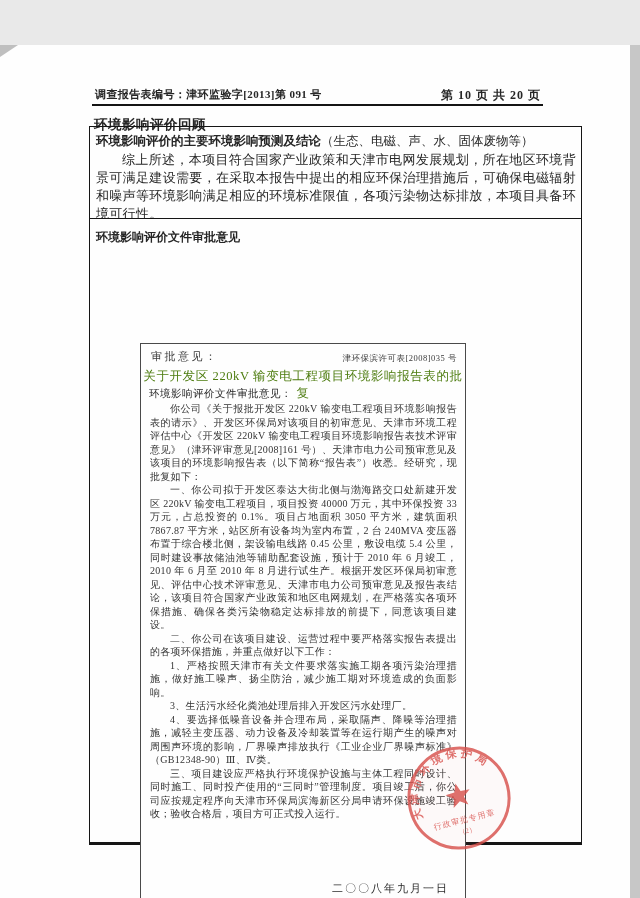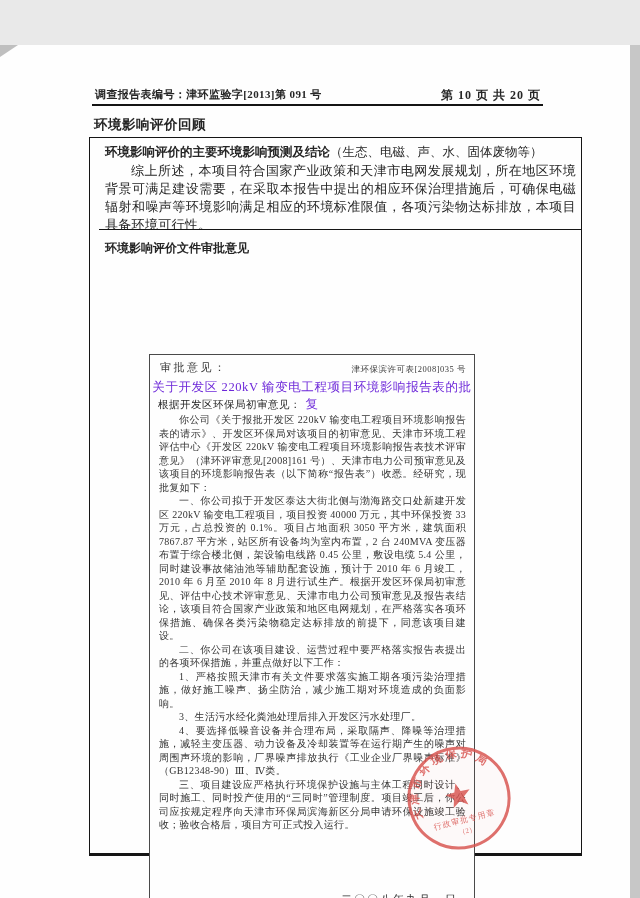--- a/index.html
+++ b/index.html
@@ -14,36 +14,36 @@
   .edge-bottom{position:absolute;left:0;bottom:0;width:640px;height:6px;background:#c7c7c7;}
 
   
   .hdr-left{position:absolute;left:95px;top:42px;font-size:11px;font-weight:600;letter-spacing:.4px;}
   .hdr-right{position:absolute;right:99px;top:42px;font-size:12px;font-weight:600;letter-spacing:1px;}
   .hdr-rule{position:absolute;left:92px;top:59px;width:451px;height:2px;background:#141414;}
 
   .sec-title{position:absolute;left:94px;top:71px;font-size:13.5px;font-weight:bold;letter-spacing:.5px;}
 
   
-  .outer-box{position:absolute;left:89px;top:92px;width:493px;height:719px;
-    border:1.5px solid #151515;border-bottom-width:3px;box-sizing:border-box;padding-left:9px;}
+  .outer-box{position:absolute;left:89px;top:81px;width:493px;height:719px;
+    border:1.5px solid #151515;border-bottom-width:3px;box-sizing:border-box;}
   .row1{height:92px;border-bottom:1.5px solid #151515;box-sizing:border-box;padding:6px 5px 0 6px;overflow:hidden;}
   .row1-head{font-size:12.5px;}
   .row1-head .b{font-weight:bold;}
   .row1-body{margin:1px 0 0 0;font-size:13px;line-height:18px;text-align:justify;text-indent:2em;letter-spacing:.3px;}
   .row2{position:relative;height:622px;}
   .row2-head{padding:10px 0 0 6px;font-size:12px;font-weight:bold;}
 
   
   .letter-box{position:absolute;left:50px;top:124px;width:326px;height:584px;
     border:1px solid #4a4a4a;box-sizing:border-box;background:#fefefe;}
   .letter-label{position:absolute;left:10px;top:5px;font-size:11px;letter-spacing:2.5px;color:#3a3a3a;}
   .letter-docno{position:absolute;right:8px;top:9px;font-size:8.5px;letter-spacing:.5px;color:#3a3a3a;text-align:right;}
   .letter-title{position:absolute;left:0;top:24px;width:100%;text-align:center;font-size:12.5px;
-    letter-spacing:.6px;color:#6d28d9;}
+    letter-spacing:.6px;color:#4d7c0f;}
   .letter-salutation{position:absolute;left:8px;top:43px;font-size:10.5px;letter-spacing:.5px;}
   .letter-body{position:absolute;left:9px;right:8px;top:58px;height:476px;overflow:hidden;z-index:1;}
   .letter-body p{margin:0;font-size:10px;line-height:13.5px;text-align:justify;text-indent:2em;
     letter-spacing:.3px;color:#333;}
   .letter-date{position:absolute;right:16px;top:537px;font-size:11px;letter-spacing:2px;color:#2b2b2b;z-index:6;}
   .letter-handler{position:absolute;left:9px;top:560px;font-size:12px;letter-spacing:1.5px;z-index:6;}
 
   
   .seal{position:absolute;left:404px;top:698px;width:110px;height:110px;z-index:5;
     transform:rotate(-14deg);opacity:.82;}
@@ -74,21 +74,21 @@
       <p class="row1-body">综上所述，本项目符合国家产业政策和天津市电网发展规划，所在地区环境背景可满足建设需要，在采取本报告中提出的相应环保治理措施后，可确保电磁辐射和噪声等环境影响满足相应的环境标准限值，各项污染物达标排放，本项目具备环境可行性。</p>
     </div>
 
     <div class="row2">
       <div class="row2-head">环境影响评价文件审批意见</div>
 
       <div class="letter-box">
         <div class="letter-label">审批意见：</div>
         <div class="letter-docno">津环保滨许可表[2008]035 号</div>
         <div class="letter-title">关于开发区 220kV 输变电工程项目环境影响报告表的批复</div>
-        <div class="letter-salutation">根据开发区环保局初审意见：</div>
+        <div class="letter-salutation">环境影响评价文件审批意见：</div>
         <div class="letter-body">
           <p>你公司《关于报批开发区 220kV 输变电工程项目环境影响报告表的请示》、开发区环保局对该项目的初审意见、天津市环境工程评估中心《开发区 220kV 输变电工程项目环境影响报告表技术评审意见》（津环评审意见[2008]161 号）、天津市电力公司预审意见及该项目的环境影响报告表（以下简称“报告表”）收悉。经研究，现批复如下：</p>
           <p>一、你公司拟于开发区泰达大街北侧与渤海路交口处新建开发区 220kV 输变电工程项目，项目投资 40000 万元，其中环保投资 33 万元，占总投资的 0.1%。项目占地面积 3050 平方米，建筑面积 7867.87 平方米，站区所有设备均为室内布置，2 台 240MVA 变压器布置于综合楼北侧，架设输电线路 0.45 公里，敷设电缆 5.4 公里，同时建设事故储油池等辅助配套设施，预计于 2010 年 6 月竣工，2010 年 6 月至 2010 年 8 月进行试生产。根据开发区环保局初审意见、评估中心技术评审意见、天津市电力公司预审意见及报告表结论，该项目符合国家产业政策和地区电网规划，在严格落实各项环保措施、确保各类污染物稳定达标排放的前提下，同意该项目建设。</p>
           <p>二、你公司在该项目建设、运营过程中要严格落实报告表提出的各项环保措施，并重点做好以下工作：</p>
           <p>1、严格按照天津市有关文件要求落实施工期各项污染治理措施，做好施工噪声、扬尘防治，减少施工期对环境造成的负面影响。</p>
           <p>3、生活污水经化粪池处理后排入开发区污水处理厂。</p>
           <p>4、要选择低噪音设备并合理布局，采取隔声、降噪等治理措施，减轻主变压器、动力设备及冷却装置等在运行期产生的噪声对周围声环境的影响，厂界噪声排放执行《工业企业厂界噪声标准》（GB12348-90）Ⅲ、Ⅳ类。</p>
           <p>三、项目建设应严格执行环境保护设施与主体工程同时设计、同时施工、同时投产使用的“三同时”管理制度。项目竣工后，你公司应按规定程序向天津市环保局滨海新区分局申请环保设施竣工验收；验收合格后，项目方可正式投入运行。</p>
         </div>
         <div class="letter-date">二〇〇八年九月一日</div>

